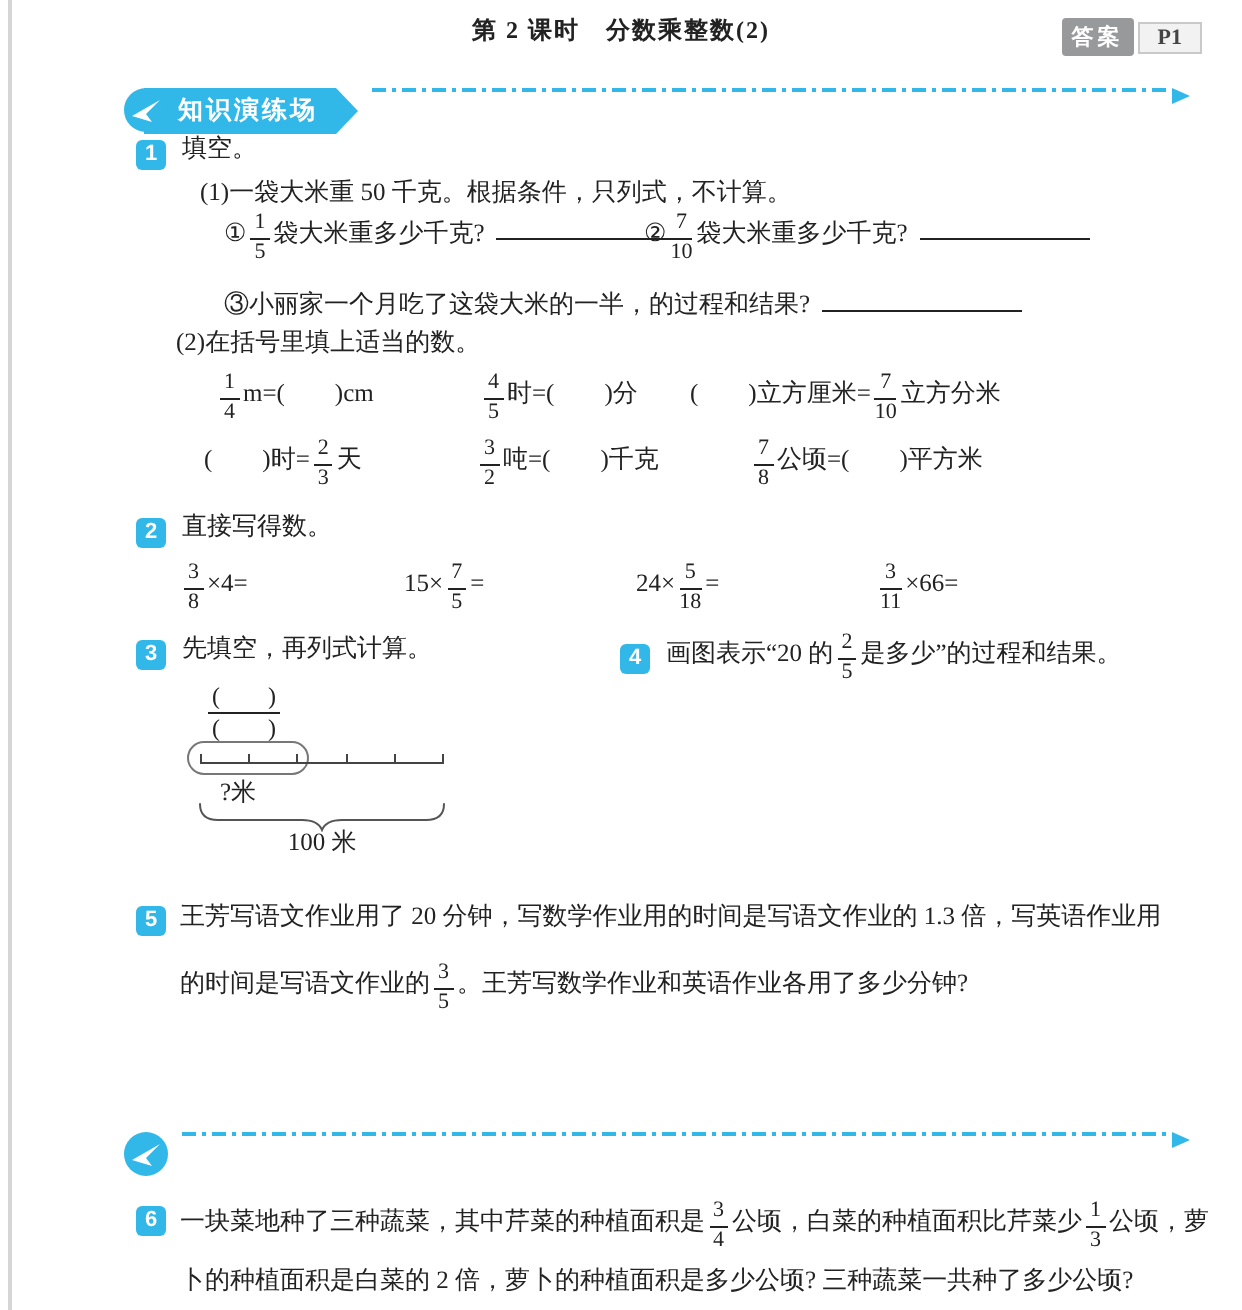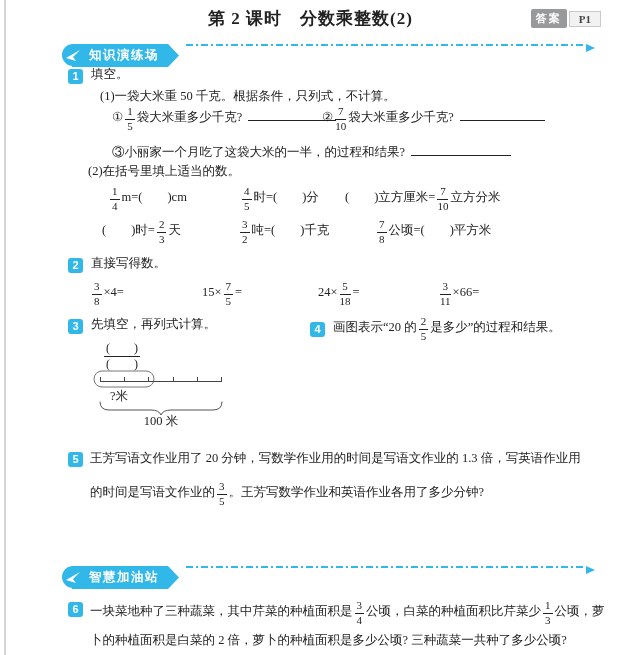--- a/index.html
+++ b/index.html
@@ -1,21 +1,21 @@
 <!DOCTYPE html>
 <html><head>
 <meta charset="utf-8">
 <style>
   :root{ --accent:#31b7e8; --ink:#222; --line:#444; }
   html,body{margin:0;padding:0;background:#fff;}
   .page{position:relative;width:621px;height:655px;background:#fff;overflow:hidden;
         font-family:"Liberation Serif","DejaVu Serif",serif;color:var(--ink);font-size:12.5px;}
   .edge{position:absolute;left:4px;top:0;bottom:0;width:2px;background:#d6d6d6;}
   .title{position:absolute;top:7px;left:40px;right:40px;text-align:center;
-         font-size:17px;font-weight:bold;letter-spacing:1px;white-space:nowrap;}
+         font-size:12px;font-weight:bold;letter-spacing:1px;white-space:nowrap;}
   .ansbadge{position:absolute;top:9px;right:20px;display:flex;align-items:center;
             font-family:"Liberation Sans",sans-serif;font-size:11px;}
   .ans-l{background:#97999b;color:#fff;padding:2px 5px;font-weight:bold;letter-spacing:2px;border-radius:2px;}
   .ans-p{background:#f2f2f2;color:#444;border:1px solid #c9c9c9;padding:1px 9px;font-weight:bold;
          margin-left:2px;font-family:"Liberation Serif",serif;}
   .sec{position:absolute;left:62px;right:26px;display:flex;align-items:flex-start;height:22px;}
   .circ{width:22px;height:22px;border-radius:50%;background:var(--accent);z-index:2;flex:0 0 22px;
         display:flex;align-items:center;justify-content:center;}
   .banner{margin-left:-12px;background:var(--accent);color:#fff;font-family:"Liberation Sans",sans-serif;
           font-size:12.5px;font-weight:bold;letter-spacing:1.5px;padding:3px 20px 3px 17px;
@@ -138,21 +138,20 @@
   <div class="row" style="top:481px">
     <span class="ab" style="left:90px"><span>的时间是写语文作业的</span><span class="frac"><span class="fn">3</span><span class="fd">5</span></span><span>。王芳写数学作业和英语作业各用了多少分钟?</span></span>
   </div>
 
   <div class="sec" style="top:566px">
     <span class="circ">
       <svg width="18" height="18" viewBox="0 0 18 18">
           <path d="M2,12 L16,4 L9,11 L12,15 Z" fill="#fff"></path>
         </svg>
     </span>
-    <span class="banner">智慧加油站</span>
     <span class="dash"></span>
     <span class="ah"></span>
   </div>
 
   <div class="row" style="top:600px">
     <span class="ab" style="left:68px"><span class="q-badge">6</span></span>
     <span class="ab" style="left:90px"><span>一块菜地种了三种蔬菜，其中芹菜的种植面积是</span><span class="frac"><span class="fn">3</span><span class="fd">4</span></span><span>公顷，白菜的种植面积比芹菜少</span><span class="frac"><span class="fn">1</span><span class="fd">3</span></span><span>公顷，萝</span></span>
   </div>
   <div class="row" style="top:632px">
     <span class="ab" style="left:90px">卜的种植面积是白菜的 2 倍，萝卜的种植面积是多少公顷? 三种蔬菜一共种了多少公顷?</span>

